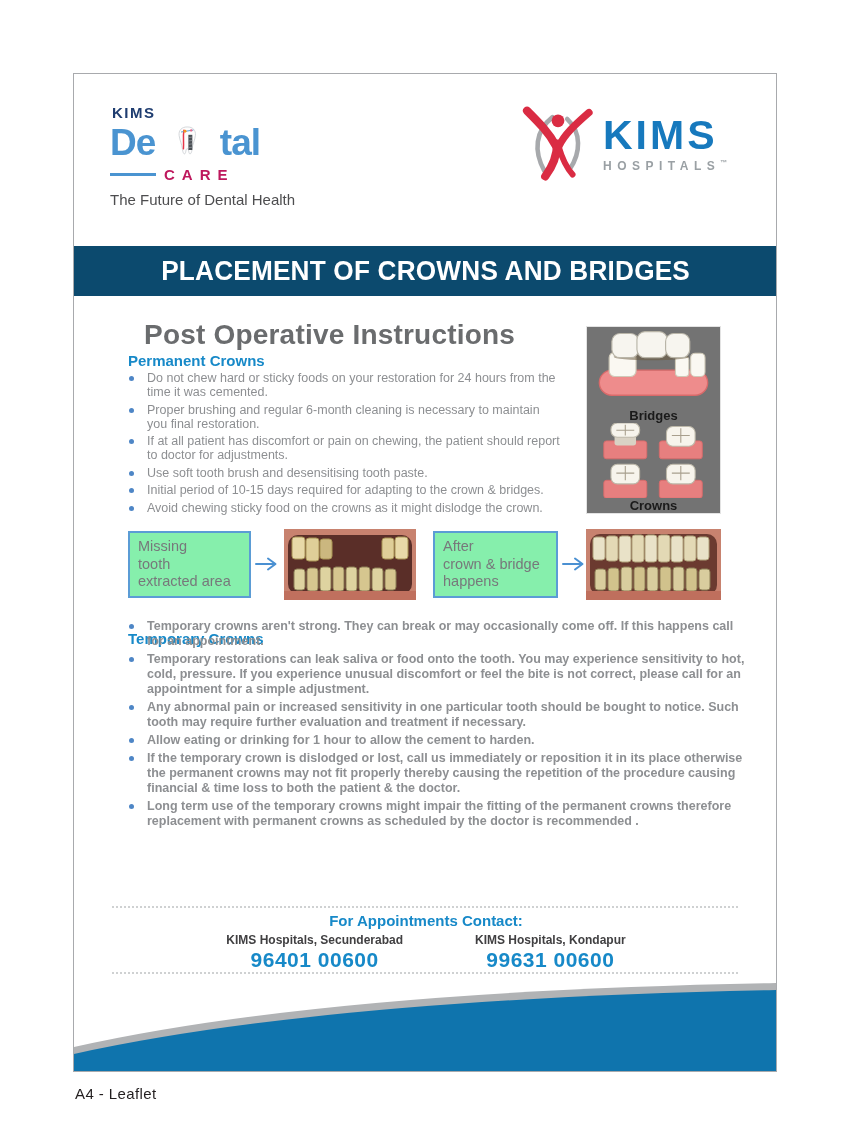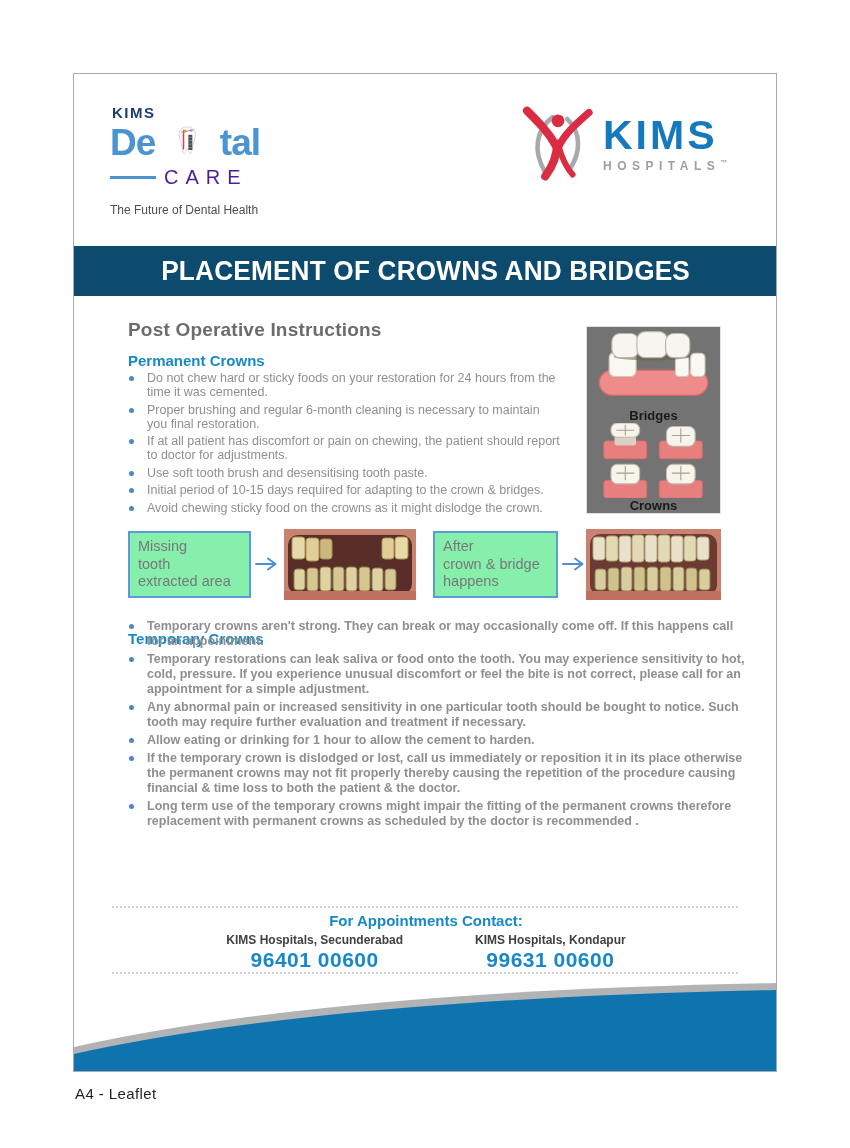--- a/index.html
+++ b/index.html
@@ -12,36 +12,36 @@
     background:#ffffff; border:1px solid #a8aaad; overflow:hidden;
   }
   
   .dental-logo { position:absolute; left:36px; top:30px; width:150px; }
   .dl-kims { font-size:15px; font-weight:bold; color:#1f3d70; letter-spacing:1.5px; margin-left:2px; }
   .dl-word { display:flex; align-items:flex-end; height:44px; margin-top:-4px;gap:20px; }
   .dl-word span { font-size:37px; font-weight:bold; color:#4a94d1; letter-spacing:-1px; line-height:1; }
   .dl-tooth { width:34px; height:52px; margin:0 1px -6px 1px; }
   .dl-care-row { display:flex; align-items:center; margin-top:5px; }
   .dl-care-line { width:46px; height:3px; background:#4a94d1; margin-right:8px; }
-  .dl-care { font-size:20px; font-weight:normal; color:#4c1d95; letter-spacing:7px; }
-  .dl-tagline { font-size:12px; color:#4d4d4f; margin-top:14px; white-space:nowrap; }
+  .dl-care { font-size:15px; font-weight:bold; color:#be185d; letter-spacing:7px; }
+  .dl-tagline { font-size:15px; color:#4d4d4f; margin-top:8px; white-space:nowrap; }
   .hosp-logo { position:absolute; left:443px; top:30px; display:flex; align-items:center; }
   .hl-figure { width:82px; height:80px; }
   .hl-text { margin-left:4px; }
   .hl-kims { font-size:41px; font-weight:bold; color:#1779bd; letter-spacing:3px; line-height:1; }
   .hl-hosp { font-size:12px; color:#9aa0a4; letter-spacing:5.5px; margin-top:3px; font-weight:bold; }
   .hl-hosp sup { font-size:7px; letter-spacing:0; }
   
   .banner {
     position:absolute; left:0; top:172px; width:704px; height:50px;
     background:#0c4a6e; display:flex; align-items:center; justify-content:center;
   }
   .banner h1 { color:#ffffff; font-size:27px; font-weight:bold; letter-spacing:0.2px; transform:scaleX(0.97); white-space:nowrap; }
   
-  .post-op { position:absolute; left:54px; top:245px; font-size:19px; font-weight:600; color:#6a6c6e; letter-spacing:0.2px; }
+  .post-op { position:absolute; left:70px; top:245px; font-size:28px; font-weight:600; color:#6a6c6e; letter-spacing:0.2px; }
   .sec-title { position:absolute; left:54px; font-size:15px; font-weight:bold; color:#1789c8; }
   .perm-title { top:278px; }
   .temp-title { top:556px; }
   .bullets { position:absolute; left:54px; list-style:none; }
   .perm-bullets { top:297px; width:432px; }
   .temp-bullets { top:545px; width:624px;font-weight:bold; }
   .bullets li { display:flex; margin-bottom:3.5px; }
   .temp-bullets li { margin-bottom:3px; }
   .dot { flex:0 0 5px; width:5px; height:5px; border-radius:50%; background:#4e86c6; margin:5px 13px 0 1px; }
   .bullets .bt { font-size:12.5px; line-height:14px; color:#8d8f92; }

